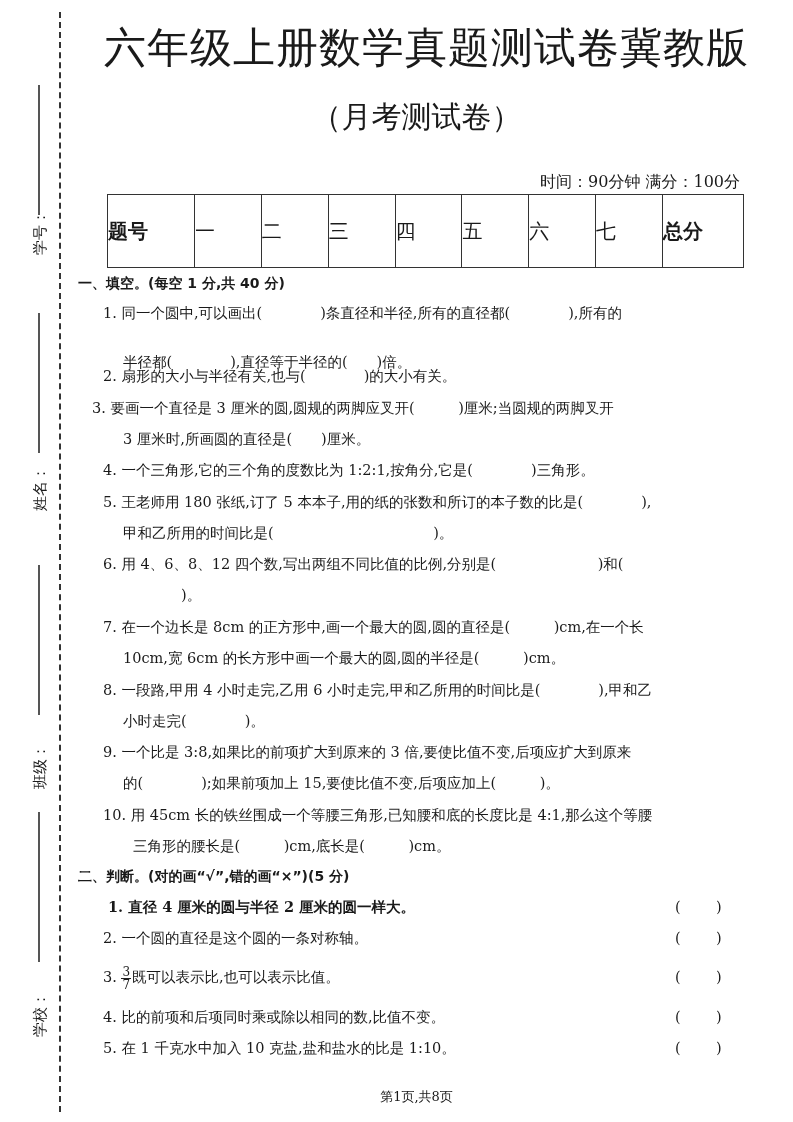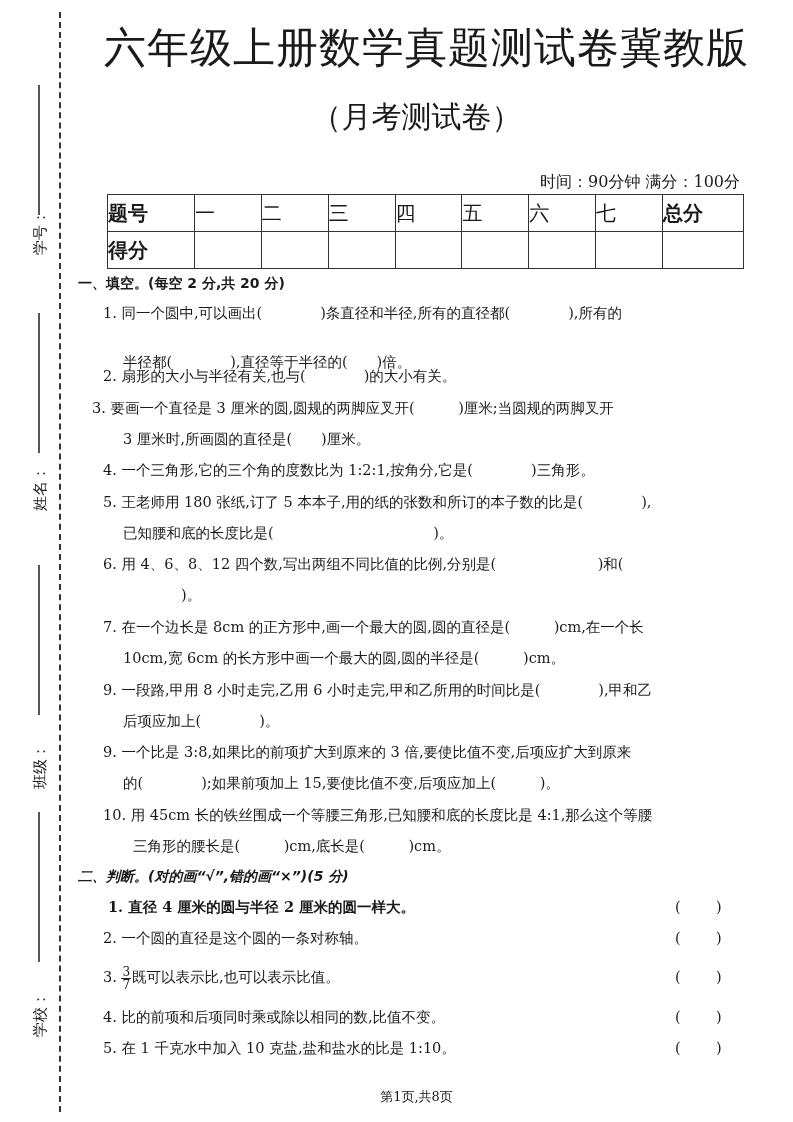--- a/index.html
+++ b/index.html
@@ -61,56 +61,45 @@
     <td class="head">题号</td>
     <td class="num">一</td>
     <td class="num">二</td>
     <td class="num">三</td>
     <td class="num">四</td>
     <td class="num">五</td>
     <td class="num">六</td>
     <td class="num">七</td>
     <td class="total">总分</td>
   </tr>
-  <tr>
-    <td class="head">得分</td>
-    <td></td>
-    <td></td>
-    <td></td>
-    <td></td>
-    <td></td>
-    <td></td>
-    <td></td>
-    <td></td>
-  </tr>
 </tbody>
   </table>
 
-<div class="section-head" style="top:273px;">一、填空。(每空 2 分,共 20 分)</div>
+<div class="section-head" style="top:273px;">一、填空。(每空 1 分,共 40 分)</div>
 
 <div class="line" style="left:103px;top:303px;">1. 同一个圆中,可以画出(　　　　)条直径和半径,所有的直径都(　　　　),所有的</div>
 <div class="line" style="left:123px;top:352px;">半径都(　　　　),直径等于半径的(　　)倍。</div>
 <div class="line" style="left:103px;top:366px;">2. 扇形的大小与半径有关,也与(　　　　)的大小有关。</div>
 <div class="line" style="left:92px;top:398px;">3. 要画一个直径是 3 厘米的圆,圆规的两脚应叉开(　　　)厘米;当圆规的两脚叉开</div>
 <div class="line" style="left:123px;top:429px;">3 厘米时,所画圆的直径是(　　)厘米。</div>
 <div class="line" style="left:103px;top:460px;">4. 一个三角形,它的三个角的度数比为 1:2:1,按角分,它是(　　　　)三角形。</div>
 <div class="line" style="left:103px;top:492px;">5. 王老师用 180 张纸,订了 5 本本子,用的纸的张数和所订的本子数的比是(　　　　),</div>
-<div class="line" style="left:123px;top:523px;">已知腰和底的长度比是(　　　　　　　　　　　)。</div>
+<div class="line" style="left:123px;top:523px;">甲和乙所用的时间比是(　　　　　　　　　　　)。</div>
 <div class="line" style="left:103px;top:554px;">6. 用 4、6、8、12 四个数,写出两组不同比值的比例,分别是(　　　　　　　)和(</div>
 <div class="line" style="left:123px;top:585px;">　　　　)。</div>
 <div class="line" style="left:103px;top:617px;">7. 在一个边长是 8cm 的正方形中,画一个最大的圆,圆的直径是(　　　)cm,在一个长</div>
 <div class="line" style="left:123px;top:648px;">10cm,宽 6cm 的长方形中画一个最大的圆,圆的半径是(　　　)cm。</div>
-<div class="line" style="left:103px;top:680px;">9. 一段路,甲用 8 小时走完,乙用 6 小时走完,甲和乙所用的时间比是(　　　　),甲和乙</div>
-<div class="line" style="left:123px;top:711px;">后项应加上(　　　　)。</div>
+<div class="line" style="left:103px;top:680px;">8. 一段路,甲用 4 小时走完,乙用 6 小时走完,甲和乙所用的时间比是(　　　　),甲和乙</div>
+<div class="line" style="left:123px;top:711px;">小时走完(　　　　)。</div>
 <div class="line" style="left:103px;top:742px;">9. 一个比是 3:8,如果比的前项扩大到原来的 3 倍,要使比值不变,后项应扩大到原来</div>
 <div class="line" style="left:123px;top:773px;">的(　　　　);如果前项加上 15,要使比值不变,后项应加上(　　　)。</div>
 <div class="line" style="left:103px;top:805px;">10. 用 45cm 长的铁丝围成一个等腰三角形,已知腰和底的长度比是 4:1,那么这个等腰</div>
 <div class="line" style="left:133px;top:836px;">三角形的腰长是(　　　)cm,底长是(　　　)cm。</div>
 
-<div class="section-head" style="top:866px;font-style:italic;">二、判断。(对的画“√”,错的画“×”)(5 分)</div>
+<div class="section-head" style="top:866px;">二、判断。(对的画“√”,错的画“×”)(5 分)</div>
 
 <div class="line" style="left:108px;top:897px;font-weight:bold;">1. 直径 4 厘米的圆与半径 2 厘米的圆一样大。</div>
 <div class="paren" style="left:675px;top:897px;">(</div>
 <div class="paren" style="left:677px;top:897px;width:45px;height:20px;"></div>
 <div class="paren" style="left:716px;top:897px;">)</div>
 
 <div class="line" style="left:103px;top:928px;">2. 一个圆的直径是这个圆的一条对称轴。</div>
 <div class="paren" style="left:675px;top:928px;">(</div>
 <div class="paren" style="left:677px;top:928px;width:45px;height:20px;"></div>
 <div class="paren" style="left:716px;top:928px;">)</div>

